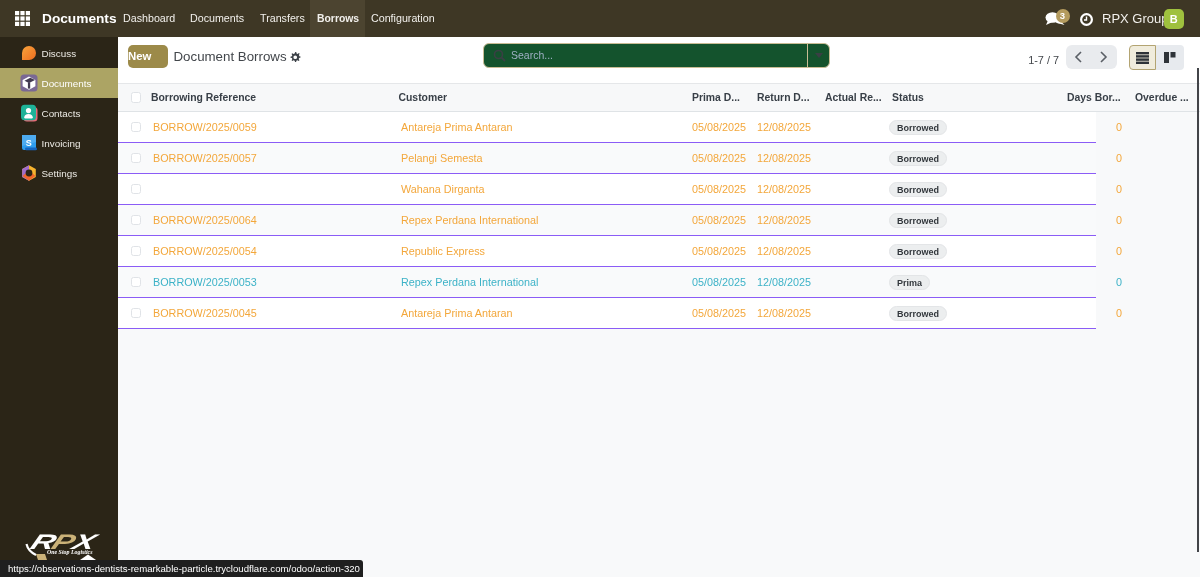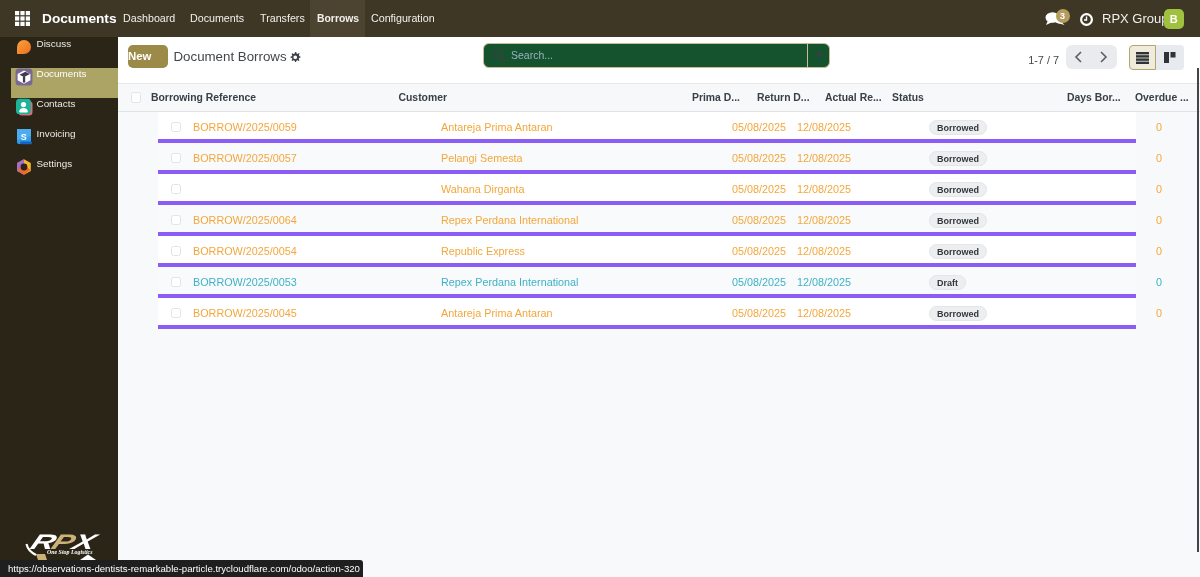--- a/index.html
+++ b/index.html
@@ -8,21 +8,21 @@
 .abs { position:absolute; }
 
 
 #navbar { position:absolute; left:0; top:0; width:1200px; height:37px; background:#3e3725; color:#fff; }
 #navbar .brand { position:absolute; left:42px; top:0; line-height:37px; font-size:13.7px; font-weight:bold; color:#fff; }
 .navitem { position:absolute; top:0; line-height:37px; font-size:10.7px; color:#f2f0ec; }
 #nav-borrows-bg { position:absolute; left:310px; top:0; width:55px; height:37px; background:#4c4430; }
 
 
 #sidebar { position:absolute; left:0; top:37px; width:118px; height:540px; background:#2b2517; }
-.sbitem { position:absolute; left:11px; width:118px; height:30px; display:flex; align-items:flex-start; padding-left:4px; color:#eceae4; font-size:9.9px; }
+.sbitem { position:absolute; left:0; width:118px; height:30px; display:flex; align-items:center; padding-left:20px; color:#eceae4; font-size:9.9px; }
 .sbitem .ic { width:18px; height:18px; margin-right:3.5px; flex:none; }
 .sbitem.active { background:#aca464; color:#fff; }
 
 
 #tooltip { position:absolute; left:0; top:560px; width:363px; height:17px; background:#1f1f1f; color:#fff; font-size:9.6px; line-height:17px; padding-left:8px; border-top-right-radius:3px; white-space:nowrap; z-index:50; }
 
 
 #main { position:absolute; left:118px; top:37px; width:1082px; height:540px; background:#f8f9fa; }
 #cpanel { position:absolute; left:0; top:0; width:1082px; height:47px; background:#fff; }
 #btn-new { position:absolute; left:10px; top:7.5px; width:40px; height:23.5px; background:#9c8a49; border-radius:5px; color:#fff; font-weight:bold; font-size:11.4px; text-align:left; line-height:23.5px; }
@@ -34,21 +34,21 @@
 #search .dd:after { content:""; position:absolute; left:7px; top:9px; border-left:4.5px solid transparent; border-right:4.5px solid transparent; border-top:5.5px solid #3a3f44; }
 #pager { position:absolute; right:141px; top:0; line-height:47px; font-size:10.9px; color:#43474c; }
 #pagebtns { position:absolute; left:948px; top:8px; width:51px; height:24px; background:#e9ebee; border-radius:6px; }
 #viewsw { position:absolute; left:1011px; top:7.5px; height:25px; }
 #viewsw .b1 { position:absolute; left:0; top:0; width:27px; height:25px; background:#f0ecdc; border:1px solid #b3a472; border-radius:4px 0 0 4px; }
 #viewsw .b2 { position:absolute; left:27px; top:0; width:28px; height:25px; background:#e7eaee; border-radius:0 4px 4px 0; }
 
 
 #thead { position:absolute; left:0; top:46px; width:1082px; height:29px; background:#f7f8f9; border-top:1px solid #e5e7e9; border-bottom:1px solid #dfe3e6; font-weight:bold; font-size:10.4px; color:#383f47; }
 #thead .hc { position:absolute; top:0; line-height:27px; white-space:nowrap; }
-.row { position:absolute; left:0; width:978px; height:31px; font-size:10.8px; border-bottom:4px solid #8b5cf6;margin-left:40px; }
+.row { position:absolute; left:0; width:978px; height:31px; font-size:10.8px; border-bottom:1px solid #8b5cf6; }
 .row.even { background:#f9fafb; }
 .row.odd { background:#fff; }
 .row .c { position:absolute; top:0; line-height:30px; white-space:nowrap; color:#f3a73b; }
 .row.info .c { color:#3cb2c7; }
 .cbx { position:absolute; left:12.5px; width:10.8px; height:10.8px; border:1px solid #e0e3e7; border-radius:2.5px; background:#fff; }
 .badge { position:absolute; left:771px; top:8px; height:14.5px; line-height:14.5px; border-radius:8px; background:#eceeef; border:1px solid #e3e5e7; color:#33383d; font-size:9px; font-weight:bold; padding:0 7px; }
 #scrollbar { position:absolute; left:1078.5px; top:31px; width:2.5px; height:484px; background:#424448; z-index:40; }
 </style>
 </head>
 <body>
@@ -254,21 +254,21 @@
     <span class="c" style="left:639px">12/08/2025</span>
     <span class="badge">Borrowed</span>
     <span class="c" style="left:949px;width:55px;text-align:right">0</span>
   </div>
   <div class="row even info" style="top:230px">
     <div class="cbx" style="top:9.5px"></div>
     <span class="c" style="left:35px">BORROW/2025/0053</span>
     <span class="c" style="left:283px">Repex Perdana International</span>
     <span class="c" style="left:574px">05/08/2025</span>
     <span class="c" style="left:639px">12/08/2025</span>
-    <span class="badge">Draft</span>
+    <span class="badge">Prima</span>
     <span class="c" style="left:949px;width:55px;text-align:right">0</span>
   </div>
   <div class="row odd" style="top:261px">
     <div class="cbx" style="top:9.5px"></div>
     <span class="c" style="left:35px">BORROW/2025/0045</span>
     <span class="c" style="left:283px">Antareja Prima Antaran</span>
     <span class="c" style="left:574px">05/08/2025</span>
     <span class="c" style="left:639px">12/08/2025</span>
     <span class="badge">Borrowed</span>
     <span class="c" style="left:949px;width:55px;text-align:right">0</span>

